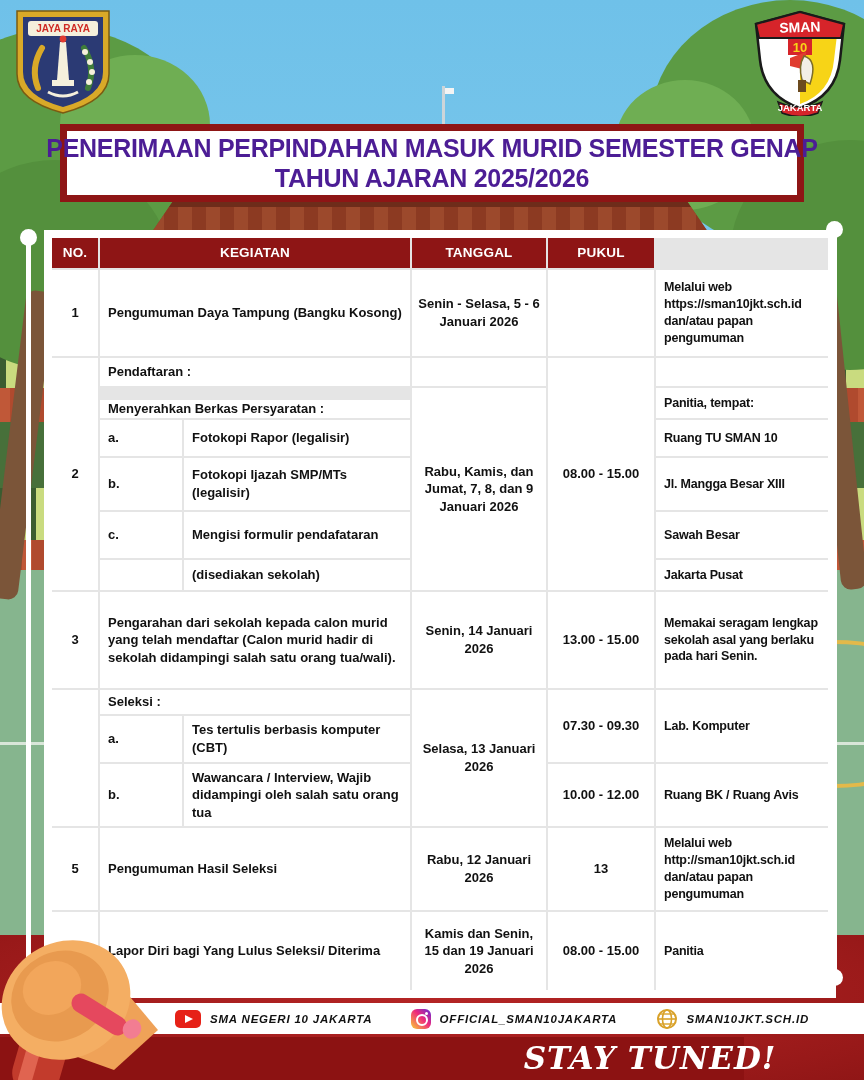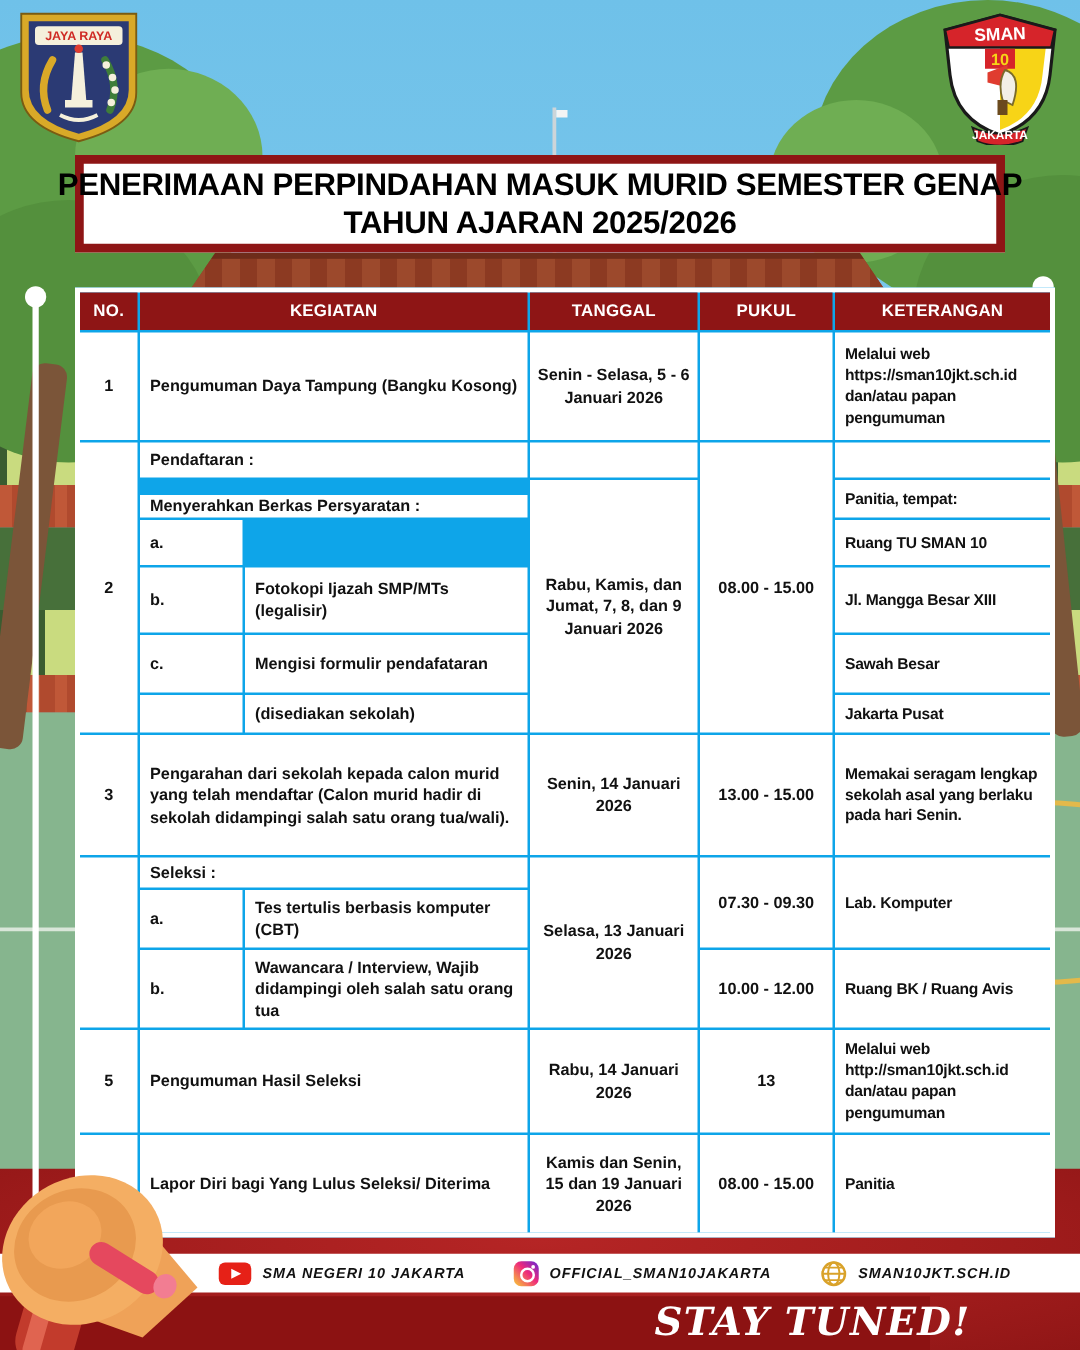--- a/index.html
+++ b/index.html
@@ -25,32 +25,32 @@
   .flagpole{position:absolute;left:442px;top:86px;width:3px;height:122px;background:#cdd5d9;}
   .flag{position:absolute;left:445px;top:88px;width:9px;height:6px;background:#f4f4f4;}
 
   .tl-line{position:absolute;width:5px;background:#ffffff;border-radius:3px;}
   .tl-dot{position:absolute;width:17px;height:17px;border-radius:50%;background:#ffffff;}
 
   
   .banner{position:absolute;left:60px;top:124px;width:744px;height:78px;background:#ffffff;
     border:7px solid #8e1515;box-sizing:border-box;display:flex;flex-direction:column;
     align-items:center;justify-content:center;}
-  .banner span{color:#000000;font-weight:bold;font-size:25px;line-height:1.22;letter-spacing:-.3px;white-space:nowrap;}
+  .banner span{color:#4c1d95;font-weight:bold;font-size:25px;line-height:1.22;letter-spacing:-.3px;white-space:nowrap;}
 
   
   .badge{position:absolute;}
   .badge svg{display:block;}
   .badge text{font-family:"Liberation Sans",sans-serif;font-weight:bold;}
 
   
-  .sched{position:absolute;left:60px;top:230px;width:776px;display:grid;
+  .sched{position:absolute;left:44px;top:230px;width:776px;display:grid;
     grid-template-columns:46px 82px 226px 134px 106px 172px;
     grid-template-rows:30px 86px 28px 30px 36px 52px 46px 30px 96px 24px 46px 62px 82px 78px;
-    gap:2px;background:#0ea5e9;border:4px solid #ffffff;}
+    gap:2px;background:#e5e5e5;border:8px solid #ffffff;}
   .c{background:#ffffff;display:flex;align-items:center;color:#111;
     font-weight:bold;font-size:13px;line-height:1.35;box-sizing:border-box;}
   .left{justify-content:flex-start;text-align:left;padding:4px 8px;}
   .center{justify-content:center;text-align:center;padding:2px 4px;}
   .ketc{font-size:12.5px;letter-spacing:-.2px;}
   .hd{background:#8e1515;color:#ffffff;justify-content:center;text-align:center;font-size:13.5px;letter-spacing:.2px;}
 
   
   .social{position:absolute;left:0;top:1003px;width:864px;height:31px;background:#ffffff;
     display:flex;align-items:center;justify-content:space-between;box-sizing:border-box;
@@ -147,32 +147,32 @@
     <span>PENERIMAAN PERPINDAHAN MASUK MURID SEMESTER GENAP</span>
     <span>TAHUN AJARAN 2025/2026</span>
   </div>
 
   <div class="sched">
 
     <div class="c hd" style="grid-area:1/1/2/2;">NO.</div>
     <div class="c hd" style="grid-area:1/2/2/4;">KEGIATAN</div>
     <div class="c hd" style="grid-area:1/4/2/5;">TANGGAL</div>
     <div class="c hd" style="grid-area:1/5/2/6;">PUKUL</div>
-    <div class="c hd" style="grid-area:1/6/2/7;">KETERANGAN</div>
 
     <div class="c center" style="grid-area:2/1/3/2;">1</div>
     <div class="c left" style="grid-area:2/2/3/4;">Pengumuman Daya Tampung (Bangku Kosong)</div>
     <div class="c center" style="grid-area:2/4/3/5;">Senin - Selasa, 5 - 6 Januari 2026</div>
     <div class="c center" style="grid-area:2/5/3/6;"></div>
     <div class="c left ketc" style="grid-area:2/6/3/7;">Melalui web https://sman10jkt.sch.id dan/atau papan pengumuman</div>
 
     <div class="c center" style="grid-area:3/1/9/2;">2</div>
     <div class="c left" style="grid-area:3/2/4/4;">Pendaftaran :</div>
     <div class="c left" style="grid-area:4/2/5/4;margin-top:12px;">Menyerahkan Berkas Persyaratan :</div>
     <div class="c left" style="grid-area:5/2/6/3;">a.</div>
+    <div class="c left" style="grid-area:5/3/6/4;">Fotokopi Rapor (legalisir)</div>
     <div class="c left" style="grid-area:6/2/7/3;">b.</div>
     <div class="c left" style="grid-area:6/3/7/4;">Fotokopi Ijazah SMP/MTs (legalisir)</div>
     <div class="c left" style="grid-area:7/2/8/3;">c.</div>
     <div class="c left" style="grid-area:7/3/8/4;">Mengisi formulir pendafataran</div>
     <div class="c left" style="grid-area:8/2/9/3;"></div>
     <div class="c left" style="grid-area:8/3/9/4;">(disediakan sekolah)</div>
     <div class="c center" style="grid-area:3/4/4/5;"></div>
     <div class="c center" style="grid-area:4/4/9/5;">Rabu, Kamis, dan Jumat, 7, 8, dan 9 Januari 2026</div>
     <div class="c center" style="grid-area:3/5/9/6;">08.00 - 15.00</div>
     <div class="c left ketc" style="grid-area:3/6/4/7;"></div>
@@ -195,21 +195,21 @@
     <div class="c left" style="grid-area:12/2/13/3;">b.</div>
     <div class="c left" style="grid-area:12/3/13/4;">Wawancara / Interview, Wajib didampingi oleh salah satu orang tua</div>
     <div class="c center" style="grid-area:10/4/13/5;">Selasa, 13 Januari 2026</div>
     <div class="c center" style="grid-area:10/5/12/6;">07.30 - 09.30</div>
     <div class="c center" style="grid-area:12/5/13/6;">10.00 - 12.00</div>
     <div class="c left ketc" style="grid-area:10/6/12/7;">Lab. Komputer</div>
     <div class="c left ketc" style="grid-area:12/6/13/7;">Ruang BK / Ruang Avis</div>
 
     <div class="c center" style="grid-area:13/1/14/2;">5</div>
     <div class="c left" style="grid-area:13/2/14/4;">Pengumuman Hasil Seleksi</div>
-    <div class="c center" style="grid-area:13/4/14/5;">Rabu, 14 Januari 2026</div>
+    <div class="c center" style="grid-area:13/4/14/5;">Rabu, 12 Januari 2026</div>
     <div class="c center" style="grid-area:13/5/14/6;">13</div>
     <div class="c left ketc" style="grid-area:13/6/14/7;">Melalui web http://sman10jkt.sch.id dan/atau papan pengumuman</div>
 
     <div class="c center" style="grid-area:14/1/15/2;">6</div>
     <div class="c left" style="grid-area:14/2/15/4;">Lapor Diri bagi Yang Lulus Seleksi/ Diterima</div>
     <div class="c center" style="grid-area:14/4/15/5;">Kamis dan Senin, 15 dan 19 Januari 2026</div>
     <div class="c center" style="grid-area:14/5/15/6;">08.00 - 15.00</div>
     <div class="c left ketc" style="grid-area:14/6/15/7;text-align:right;">Panitia</div>
   </div>
 

